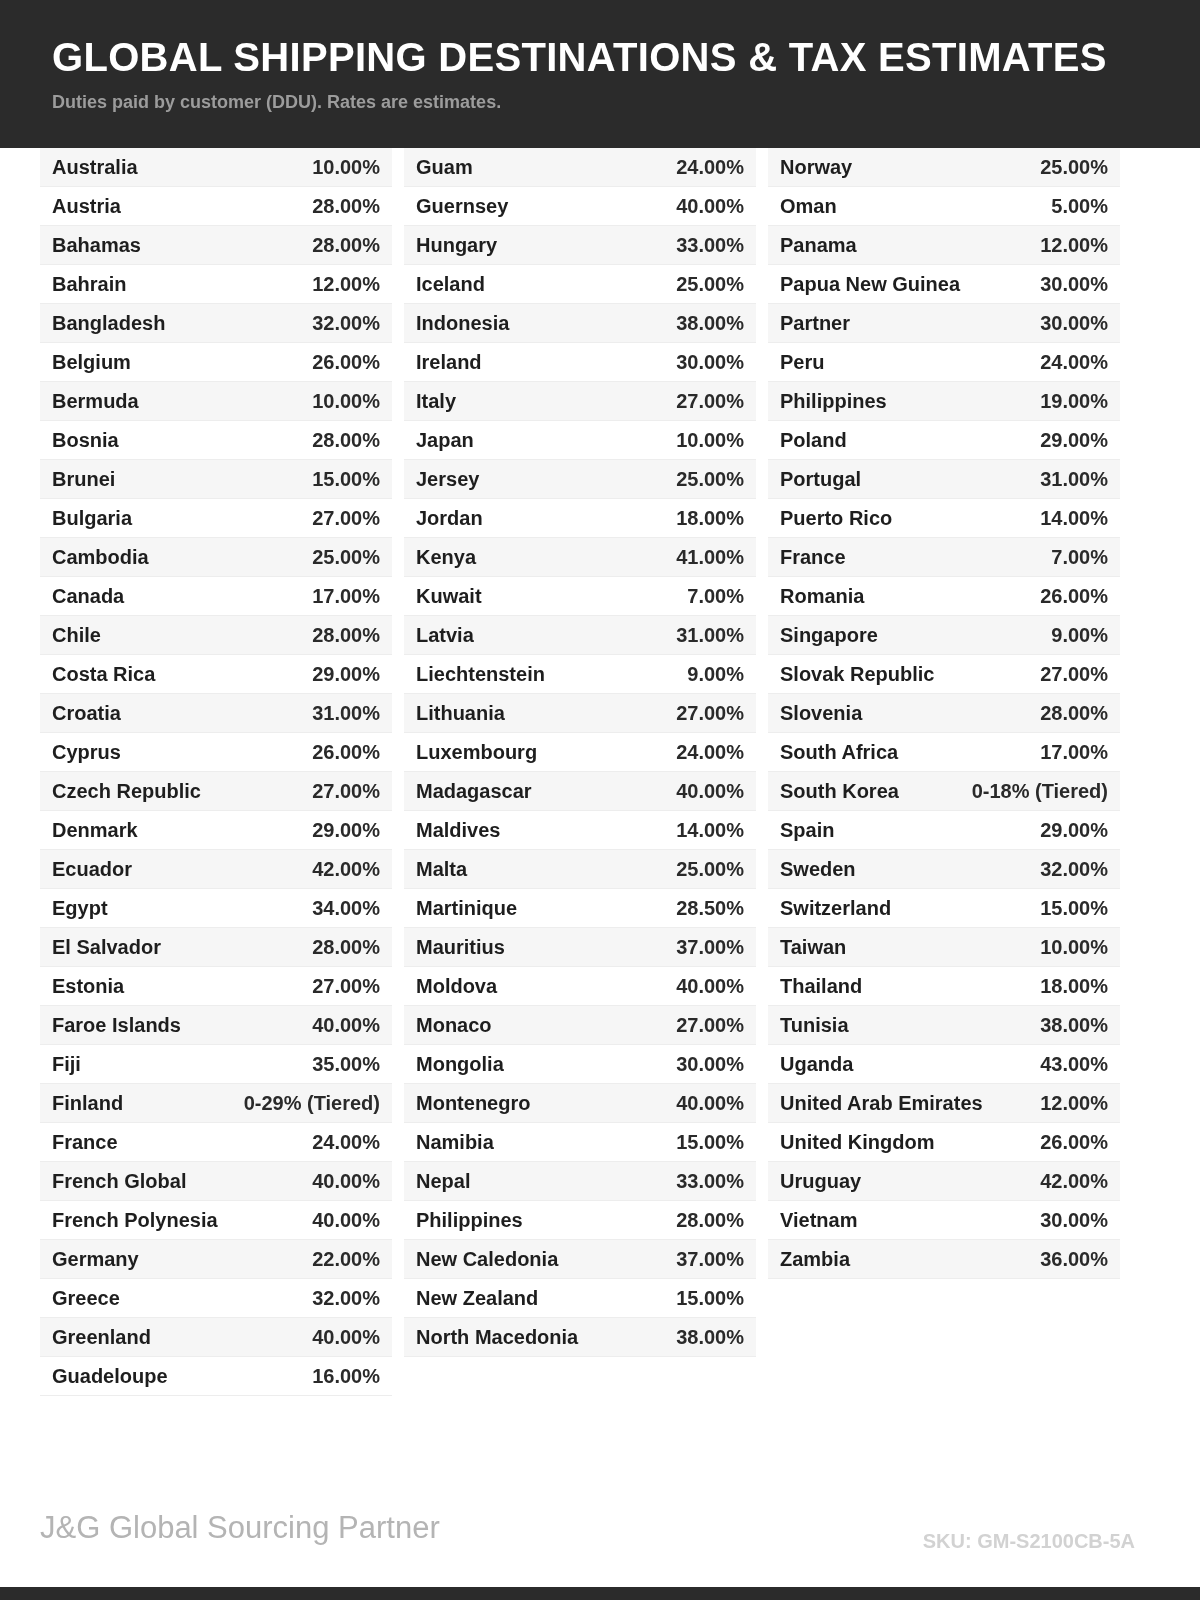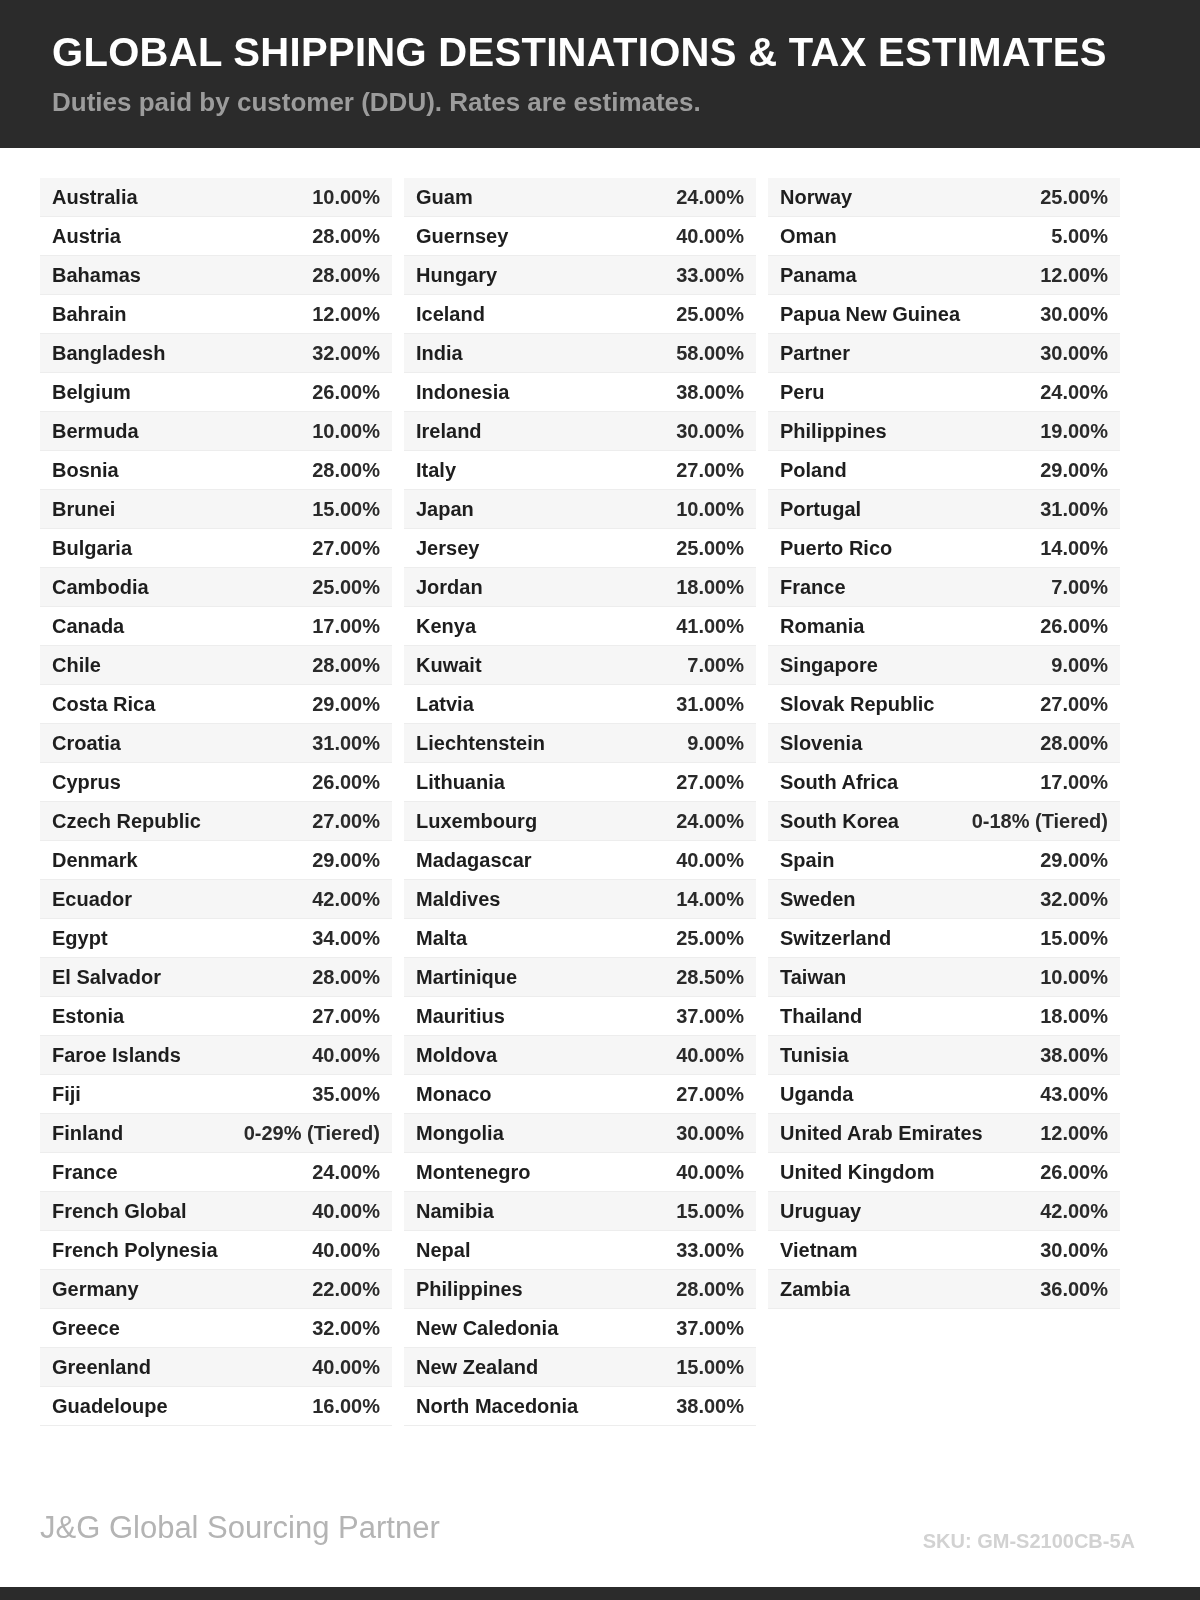--- a/index.html
+++ b/index.html
@@ -20,30 +20,29 @@
   }
   .title {
     color: #ffffff;
     font-size: 40px;
     font-weight: bold;
     letter-spacing: 0.3px;
     white-space: nowrap;
   }
   .subtitle {
     color: var(--subtitle-color, #9c9c9c);
-    font-size: 26px;
+    font-size: 18px;
     font-weight: bold;
     margin-top: 12px;
   }
   .table {
     display: grid;
     grid-template-columns: repeat(3, 1fr);
     column-gap: 12px;
     padding: 0 80px 0 40px;
-    margin-top: 30px;
     align-items: start;
   }
   .col { width: 100%; }
   .row {
     height: 39px;
     display: flex;
     align-items: center;
     justify-content: space-between;
     padding: 0 12px;
     border-bottom: 1px solid #ededed;
@@ -244,24 +243,20 @@
       </div>
       <div class="row">
         <span class="country">Hungary</span>
         <span class="rate">33.00%</span>
       </div>
       <div class="row">
         <span class="country">Iceland</span>
         <span class="rate">25.00%</span>
       </div>
       <div class="row">
-        <span class="country">India</span>
-        <span class="rate">58.00%</span>
-      </div>
-      <div class="row">
         <span class="country">Indonesia</span>
         <span class="rate">38.00%</span>
       </div>
       <div class="row">
         <span class="country">Ireland</span>
         <span class="rate">30.00%</span>
       </div>
       <div class="row">
         <span class="country">Italy</span>
         <span class="rate">27.00%</span>

